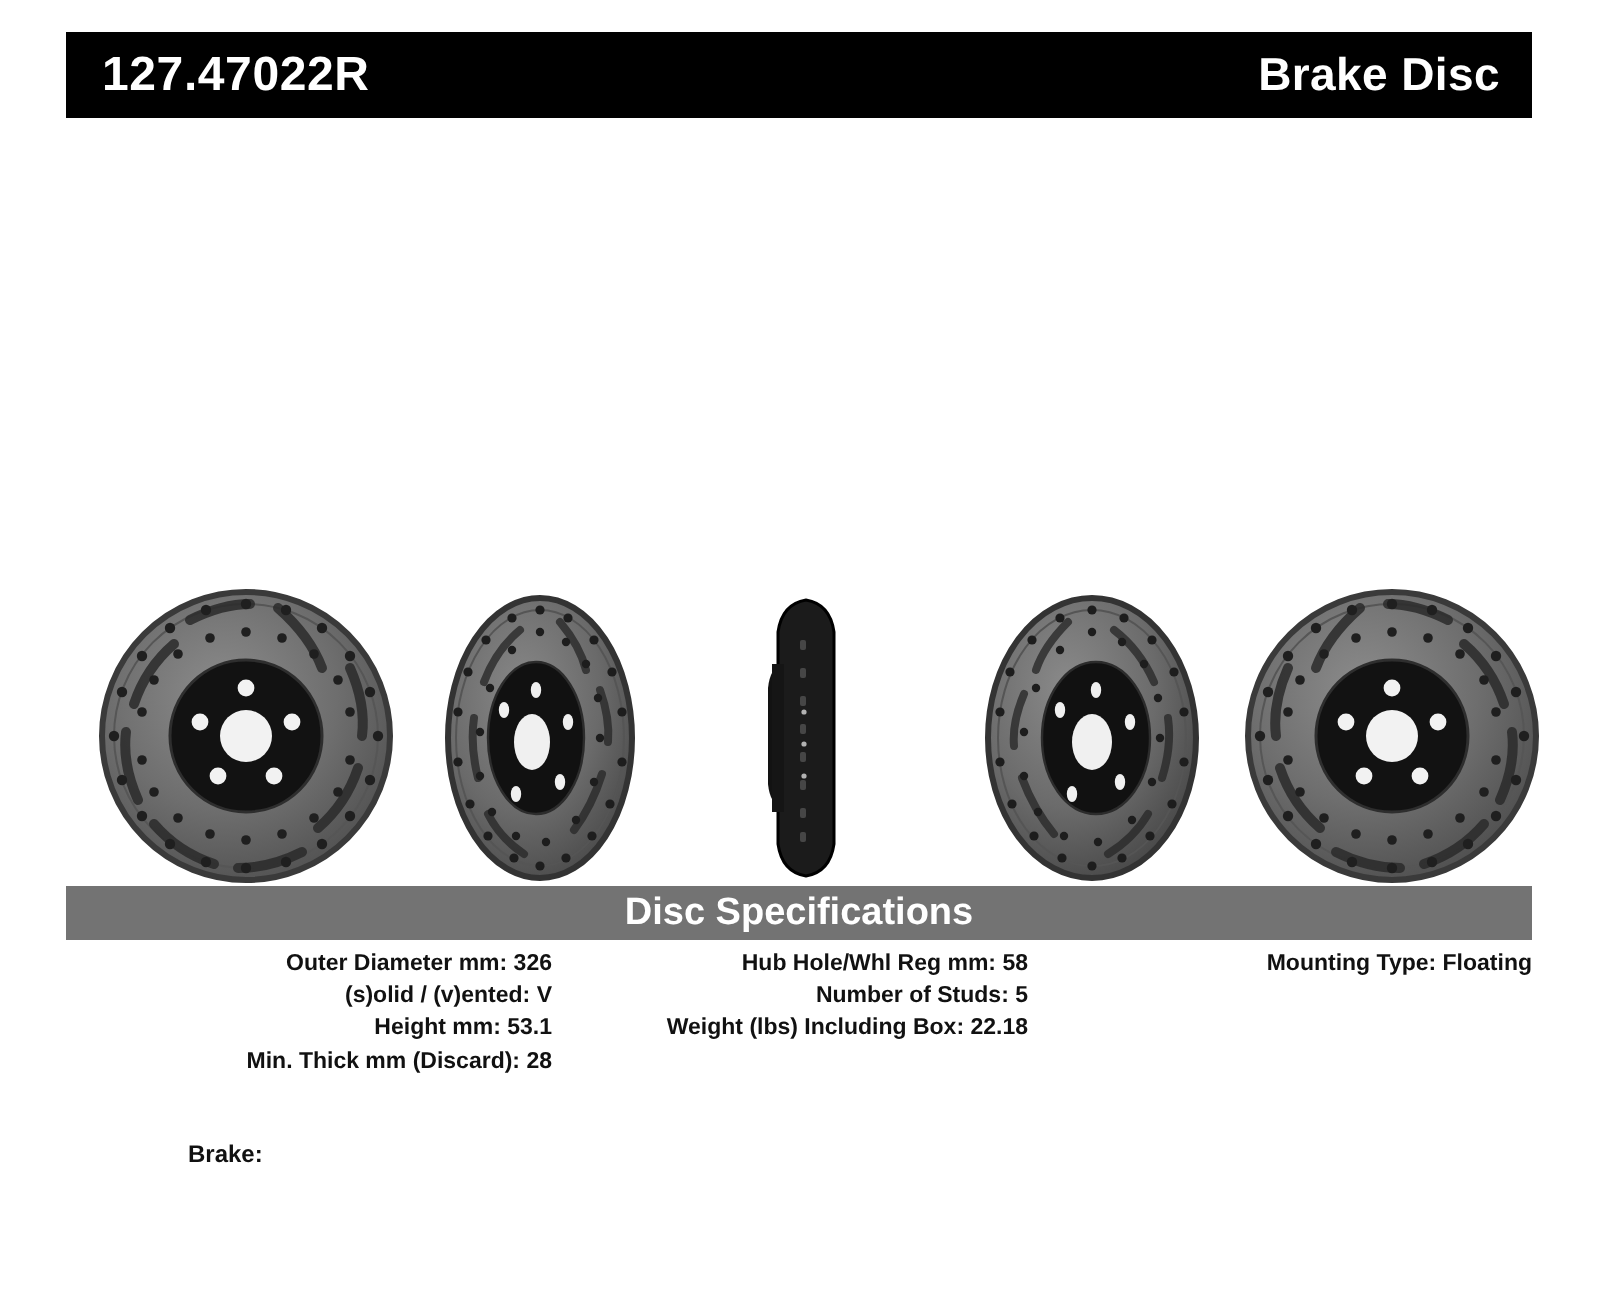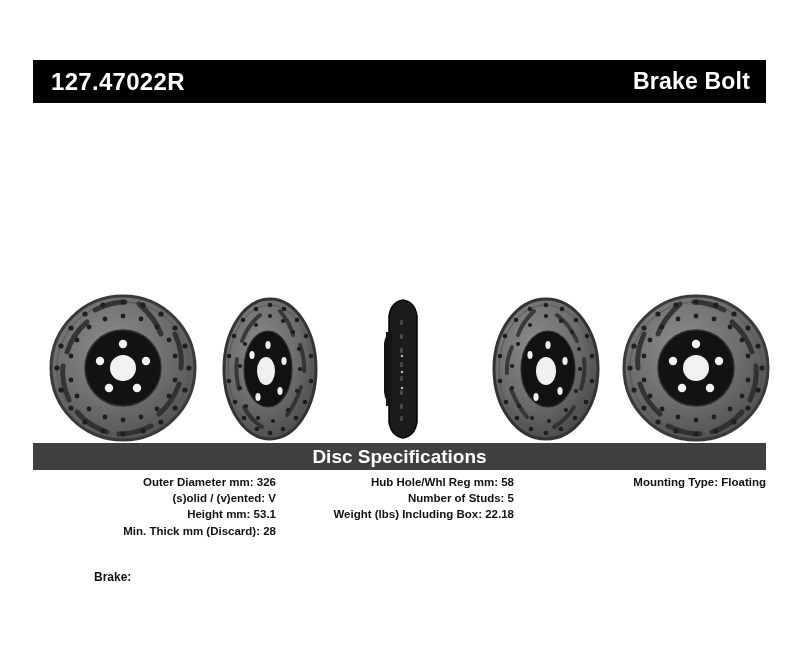--- a/index.html
+++ b/index.html
@@ -29,21 +29,20 @@
     left: 33px;
     top: 16px;
     width: 733px;
     height: 43px;
     background: #000000;
     display: flex;
     align-items: center;
     justify-content: space-between;
     box-sizing: border-box;
     padding: 0 16px 0 18px;
-    margin-top: 44px;
   }
   .header-partno {
     color: #ffffff;
     font-size: 24px;
     font-weight: bold;
     letter-spacing: 0.3px;
     line-height: 1;
   }
   .header-title {
     color: #ffffff;
@@ -67,21 +66,21 @@
   }
   .disc-item svg { display: block; }
 
   
   .spec-bar {
     position: absolute;
     left: 33px;
     top: 443px;
     width: 733px;
     height: 27px;
-    background: #404040;
+    background: #737373;
     display: flex;
     align-items: center;
     justify-content: center;
   }
   .spec-bar-title {
     color: #ffffff;
     font-size: 19px;
     font-weight: bold;
     line-height: 1;
   }
@@ -120,21 +119,21 @@
     color: #111111;
   }
 </style>
 </head>
 <body>
 
 <div class="page">
 
   <div class="header-bar">
     <span class="header-partno">127.47022R</span>
-    <span class="header-title">Brake Bolt</span>
+    <span class="header-title">Brake Disc</span>
   </div>
 
   <div class="disc-row">
 
     <div class="disc-item" style="left:14px;">
       <svg width="152" height="152" viewBox="0 0 152 152">
         <defs>
           <radialGradient id="face1" cx="42%" cy="36%" r="72%">
             <stop offset="0%" stop-color="#8c8c8c"></stop>
             <stop offset="55%" stop-color="#6e6e6e"></stop>

